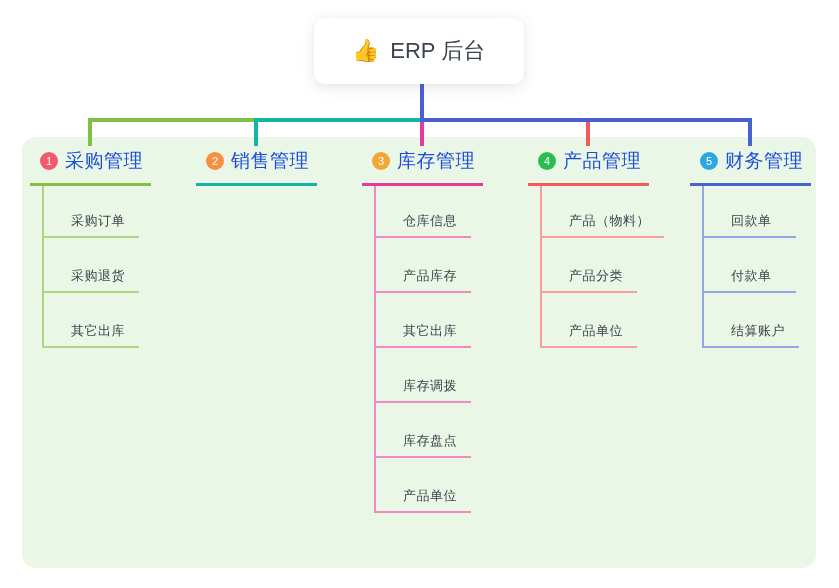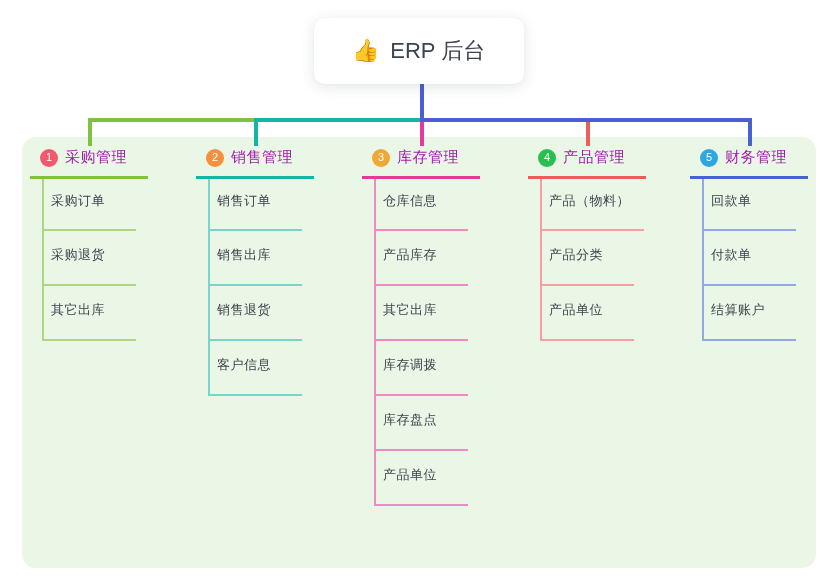--- a/index.html
+++ b/index.html
@@ -25,29 +25,29 @@
   .branch-header{
     display:flex;align-items:center;gap:7px;
     box-sizing:border-box;width:max-content;min-width:118px;
     padding:0 8px 9px 10px;border-bottom:3px solid var(--c);
   }
   .badge{
     width:18px;height:18px;border-radius:50%;flex:none;
     background:var(--bc);color:#fff;font-size:11px;line-height:1;
     display:flex;align-items:center;justify-content:center;
   }
-  .branch-label{font-size:15px;color:#a21caf;letter-spacing:.5px;}
+  .branch-label{font-size:19px;color:#1d4ed8;letter-spacing:.5px;}
   .children{
     list-style:none;margin:0 0 0 12px;padding:0;
     border-left:2px solid var(--lc);
   }
   .child{
     box-sizing:border-box;height:55px;width:max-content;min-width:92px;
-    display:flex;align-items:center;
-    padding:0 14px 6px 7px;border-bottom:2px solid var(--lc);
+    display:flex;align-items:flex-end;
+    padding:0 14px 6px 27px;border-bottom:2px solid var(--lc);
   }
   .child:first-child{height:52px;}
   .child-label{font-size:13px;color:#3d434d;letter-spacing:.5px;white-space:nowrap;}
 </style>
 </head>
 <body>
 
 <div class="panel" style="background: rgb(235, 247, 230);"></div>
 
 <div id="connectors">
@@ -87,37 +87,20 @@
   </li>
 
 </ul>
   </div>
 
   <div class="branch" style="left: 196px; --c: #12b5a6; --lc: #7cd3c9; --bc: #f7903e;">
     <div class="branch-header">
       <span class="badge">2</span>
       <span class="branch-label">销售管理</span>
     </div>
-    <ul class="children">
-  <li class="child">
-    <span class="child-label">销售订单</span>
-  </li>
-
-  <li class="child">
-    <span class="child-label">销售出库</span>
-  </li>
-
-  <li class="child">
-    <span class="child-label">销售退货</span>
-  </li>
-
-  <li class="child">
-    <span class="child-label">客户信息</span>
-  </li>
-</ul>
   </div>
 
   <div class="branch" style="left: 362px; --c: #e5399b; --lc: #f08ac4; --bc: #f0a735;">
     <div class="branch-header">
       <span class="badge">3</span>
       <span class="branch-label">库存管理</span>
     </div>
     <ul class="children">
   <li class="child">
     <span class="child-label">仓库信息</span>

